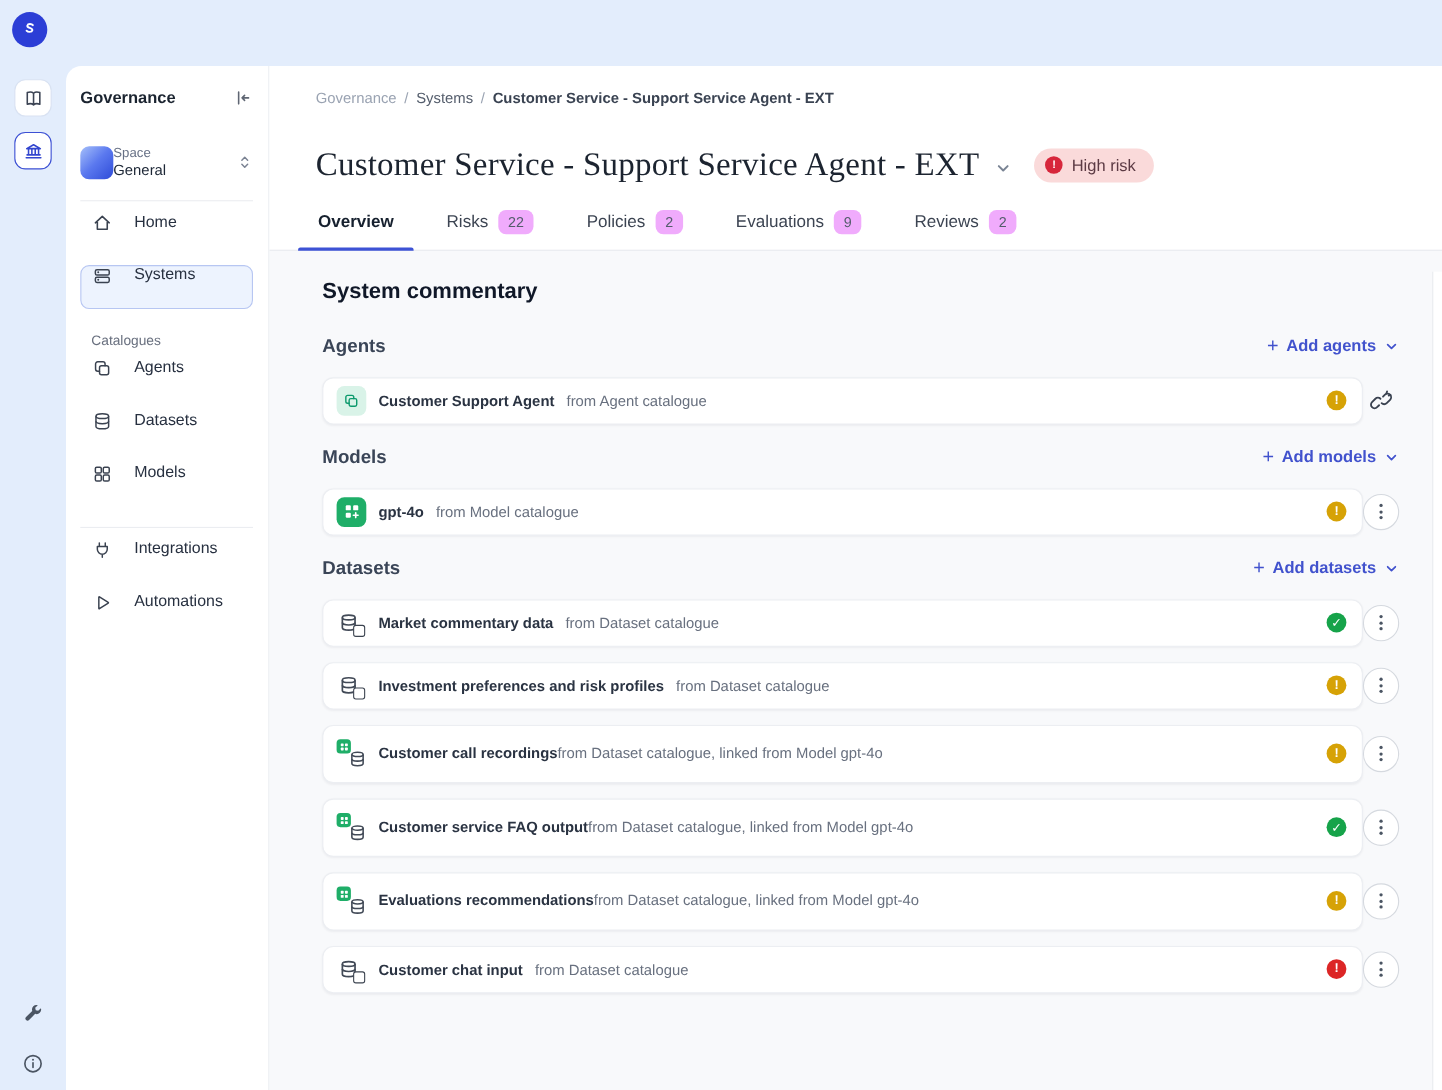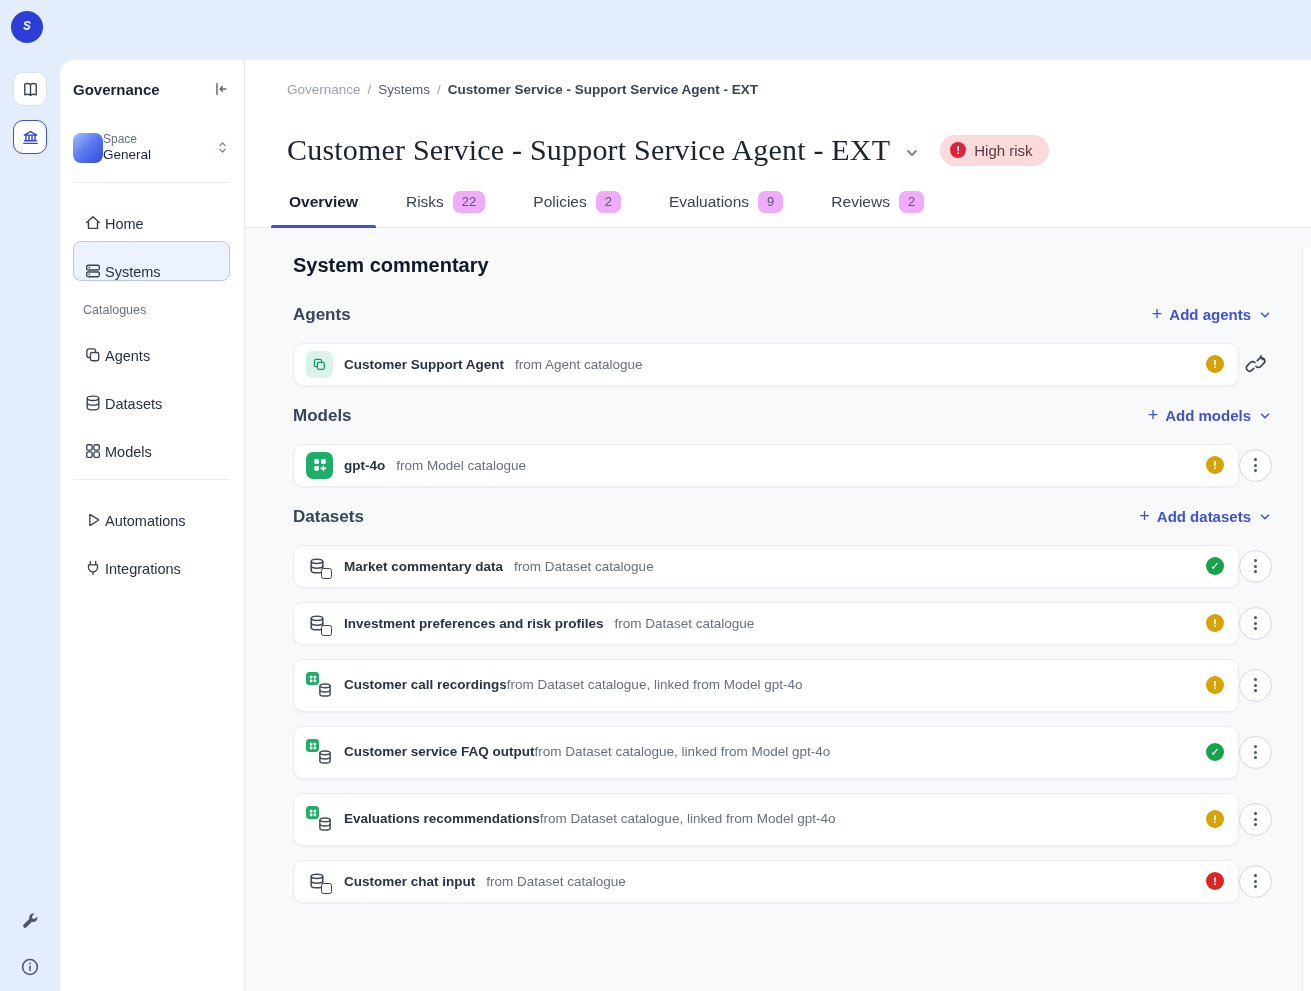--- a/index.html
+++ b/index.html
@@ -57,21 +57,21 @@
     width:30px; height:30px; border-radius:8px; flex:none;
     background:linear-gradient(135deg,#a6c0fa 0%,#5b79ef 48%,#2e4bd8 100%);
   }
   .space-text { display:flex; flex-direction:column; line-height:1.25; }
   .space-kicker { font-size:12px; color:#667085; }
   .space-name { font-size:13.5px; color:#1d2736; font-weight:500; }
   .space-caret { margin-left:auto; color:#7a8292; }
   .sb-divider { height:1px; background:#ebedf1; margin:18px 0 10px; }
   .sb-divider2 { height:1px; background:#ebedf1; margin:10px 0; }
   .nav-item {
-    height:40px; display:flex; align-items:flex-end; gap:3px;
+    height:40px; display:flex; align-items:flex-start; gap:20px;
     padding:0 10px; border-radius:8px; margin-bottom:8px; cursor:pointer;
     border:1px solid transparent;
   }
   .nav-item .nav-icon { color:#3a4250; display:grid; place-items:center; }
   .nav-label { font-size:14.5px; color:#273040; font-weight:500; }
   .nav-item.active { background:#edf3fe; border:1px solid #b7c6f2; }
   .sb-section-label { font-size:12.5px; color:#69707f; margin:14px 0 8px 10px; }
 
   
   .main { flex:1; min-width:0; display:flex; flex-direction:column; background:#f8f9fb; }
@@ -298,34 +298,34 @@
           <rect x="11" y="11" width="6" height="6" rx="1.4"></rect>
         </svg>
       </span>
       <span class="nav-label">Models</span>
     </div>
 
     <div class="sb-divider2"></div>
 
     <div class="nav-item">
       <span class="nav-icon">
+        <svg width="18" height="18" viewBox="0 0 20 20" fill="none" stroke="currentColor" stroke-width="1.5" stroke-linecap="round" stroke-linejoin="round">
+          <path d="M7 2.8v3.7M13 2.8v3.7M5 6.5h10v2.8a5 5 0 0 1-10 0zM10 14.3v3"></path>
+        </svg>
+      </span>
+      <span class="nav-label">Integrations</span>
+    </div>
+
+    <div class="nav-item">
+      <span class="nav-icon">
         <svg width="18" height="18" viewBox="0 0 20 20" fill="none" stroke="currentColor" stroke-width="1.5" stroke-linejoin="round">
           <path d="M6.5 4.3v11.4a.4.4 0 0 0 .6.3l8.9-5.7a.4.4 0 0 0 0-.7L7.1 4a.4.4 0 0 0-.6.3z"></path>
         </svg>
       </span>
       <span class="nav-label">Automations</span>
-    </div>
-
-    <div class="nav-item">
-      <span class="nav-icon">
-        <svg width="18" height="18" viewBox="0 0 20 20" fill="none" stroke="currentColor" stroke-width="1.5" stroke-linecap="round" stroke-linejoin="round">
-          <path d="M7 2.8v3.7M13 2.8v3.7M5 6.5h10v2.8a5 5 0 0 1-10 0zM10 14.3v3"></path>
-        </svg>
-      </span>
-      <span class="nav-label">Integrations</span>
     </div>
   </aside>
 
   <main class="main">
     <div class="main-header">
       <div class="breadcrumb">
         <span class="bc-0">Governance</span>
         <span class="bc-sep">/</span>
         <span class="bc-1">Systems</span>
         <span class="bc-sep">/</span>

